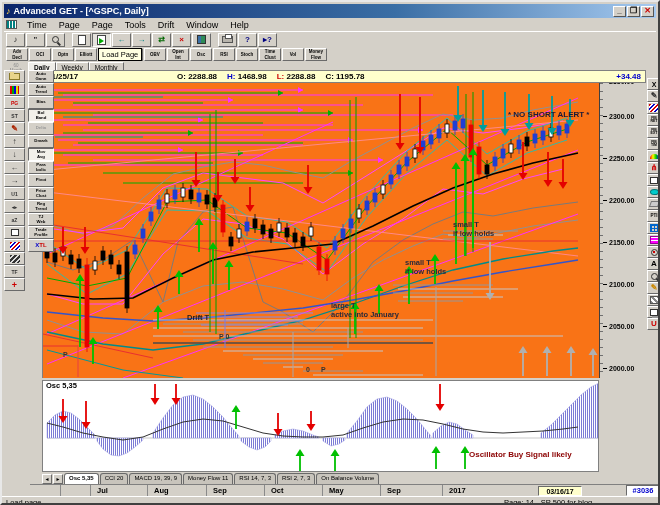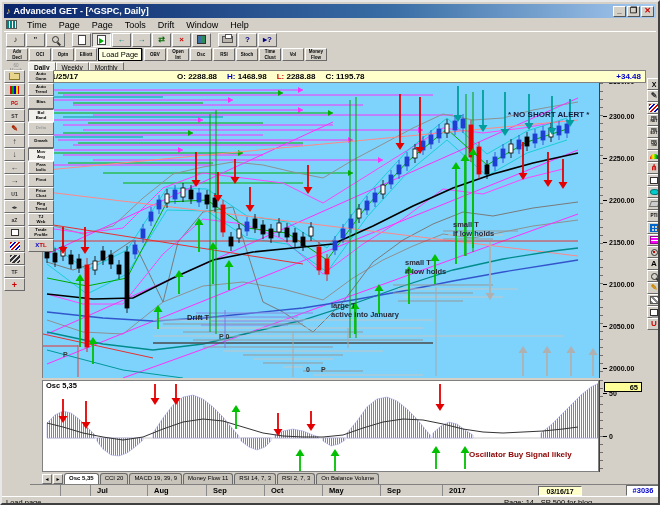--- a/index.html
+++ b/index.html
@@ -46,21 +46,21 @@
   
   .quotebar { position:absolute; left:40px; top:68px; width:604px; height:13px;
     background:#ffffcc; border:1px solid #808080; display:flex; align-items:center;
     font-size:8px; font-weight:bold; padding:0 4px; }
   .quotebar .qdate { width:130px; }
   .lblH { color:#0000cc; } .lblL { color:#cc0000; }
   .qchange { margin-left:auto; color:#0000cc; }
   .qv { margin-right:10px; }
   
   .chart-main { position:absolute; left:40px; top:81px; width:557px; height:295px;
-    background:#7dd3fc; border-left:1px solid #808080; overflow:hidden; }
+    background:#f97316; border-left:1px solid #808080; overflow:hidden; }
   .splitter { position:absolute; left:40px; top:376px; width:604px; height:2px; background:#d4d0c8; }
   .osc-panel { position:absolute; left:40px; top:378px; width:557px; height:92px;
     background:#fff; border:1px solid #808080; overflow:hidden; }
   .ann { position:absolute; white-space:pre-line; z-index:20; line-height:1.15; }
   
   .price-axis { position:absolute; left:597px; top:81px; width:47px; height:295px;
     background:#d4d0c8; border-left:1px solid #404040; overflow:hidden; }
   .price-axis::before, .osc-axis::before { content:""; position:absolute; left:0; top:0;
     width:3px; height:100%;
     background:repeating-linear-gradient(#707070 0 1px, transparent 1px 8px); }
@@ -645,25 +645,20 @@
         <line x1="297" y1="468" x2="297" y2="453" stroke="#00c000" stroke-width="1.8"></line>
         <polygon points="292.5,453 301.5,453 297,446" fill="#00c000"></polygon>
         <line x1="332" y1="468" x2="332" y2="453" stroke="#00c000" stroke-width="1.8"></line>
         <polygon points="327.5,453 336.5,453 332,446" fill="#00c000"></polygon>
         <line x1="433" y1="466" x2="433" y2="450" stroke="#00c000" stroke-width="1.8"></line>
         <polygon points="428.5,450 437.5,450 433,443" fill="#00c000"></polygon>
         <line x1="462" y1="466" x2="462" y2="450" stroke="#00c000" stroke-width="1.8"></line>
         <polygon points="457.5,450 466.5,450 462,443" fill="#00c000"></polygon>
       </svg>
   <div class="ann" style="left: 3px; top: 1px; color: rgb(0, 0, 0); font-size: 7.5px; font-weight: bold;">Osc 5,35</div><div class="ann" style="left: 426px; top: 69px; color: rgb(139, 0, 0); font-size: 8px; font-weight: bold;">Oscillator Buy Signal likely</div></div>
-  <div class="osc-axis">
-    <div class="osc-cur">65</div>
-  <div class="plabel" style="top: 10px;">50</div>
-      <div class="plabel" style="top: 53px;">0</div>
-    </div>
 
   <div class="left-icons">
       <div class="lbtn">
         <span class="ic-folder"></span>
       </div>
       <div class="lbtn">
         <span class="ic-bars"></span>
       </div>
       <div class="lbtn">
         <div style="font-size: 5px; color: rgb(204, 0, 0);">PG</div>

